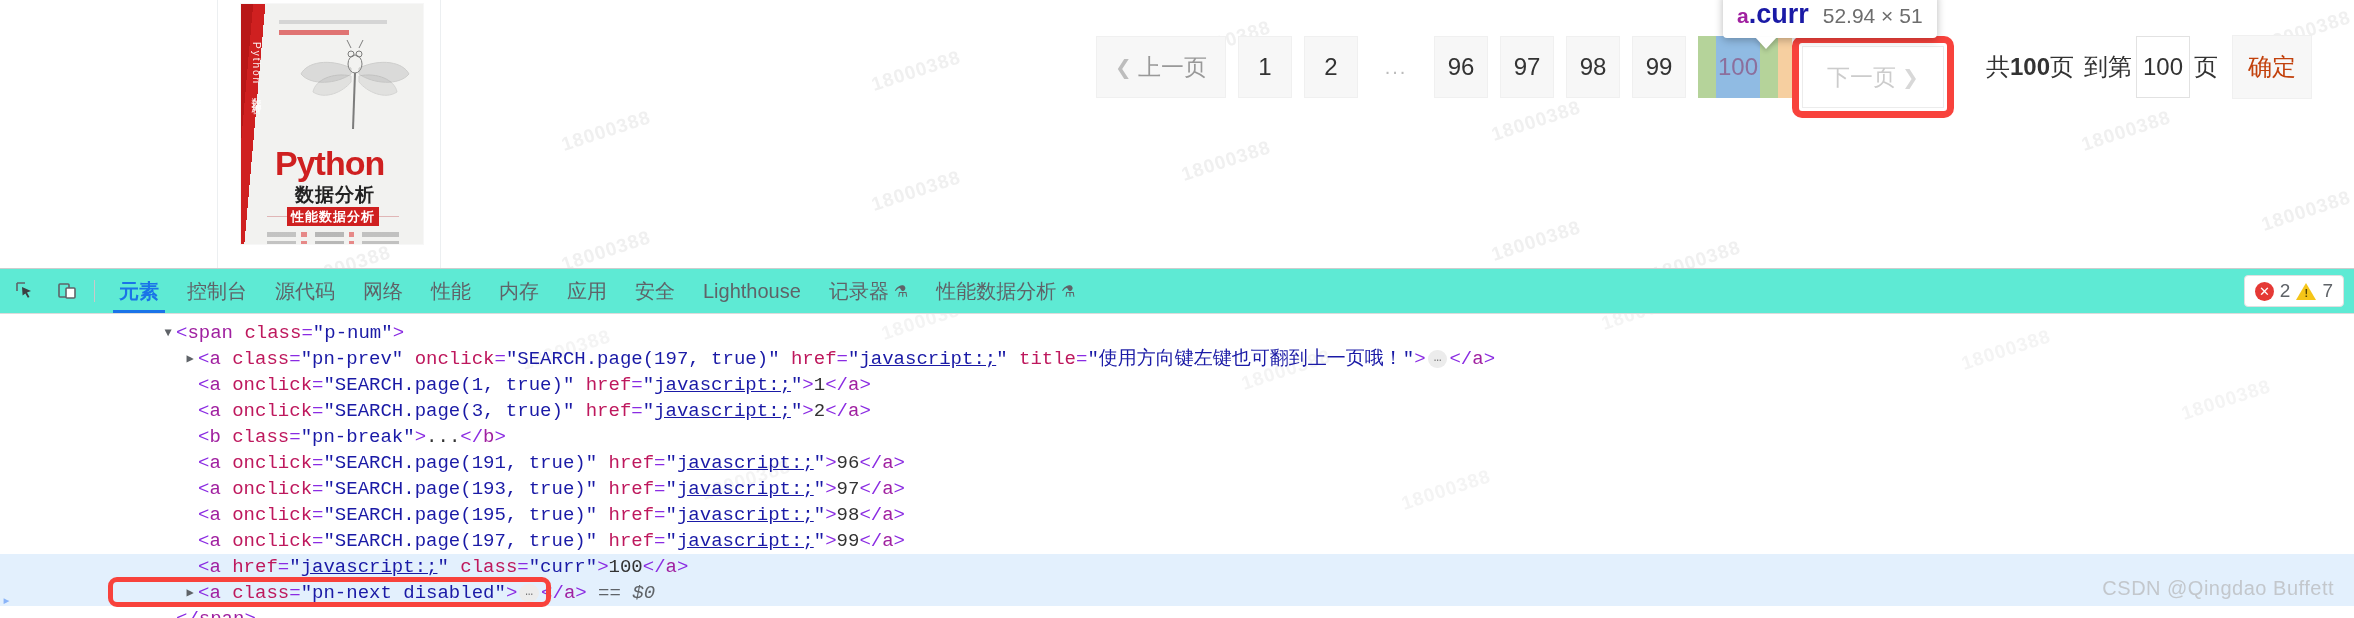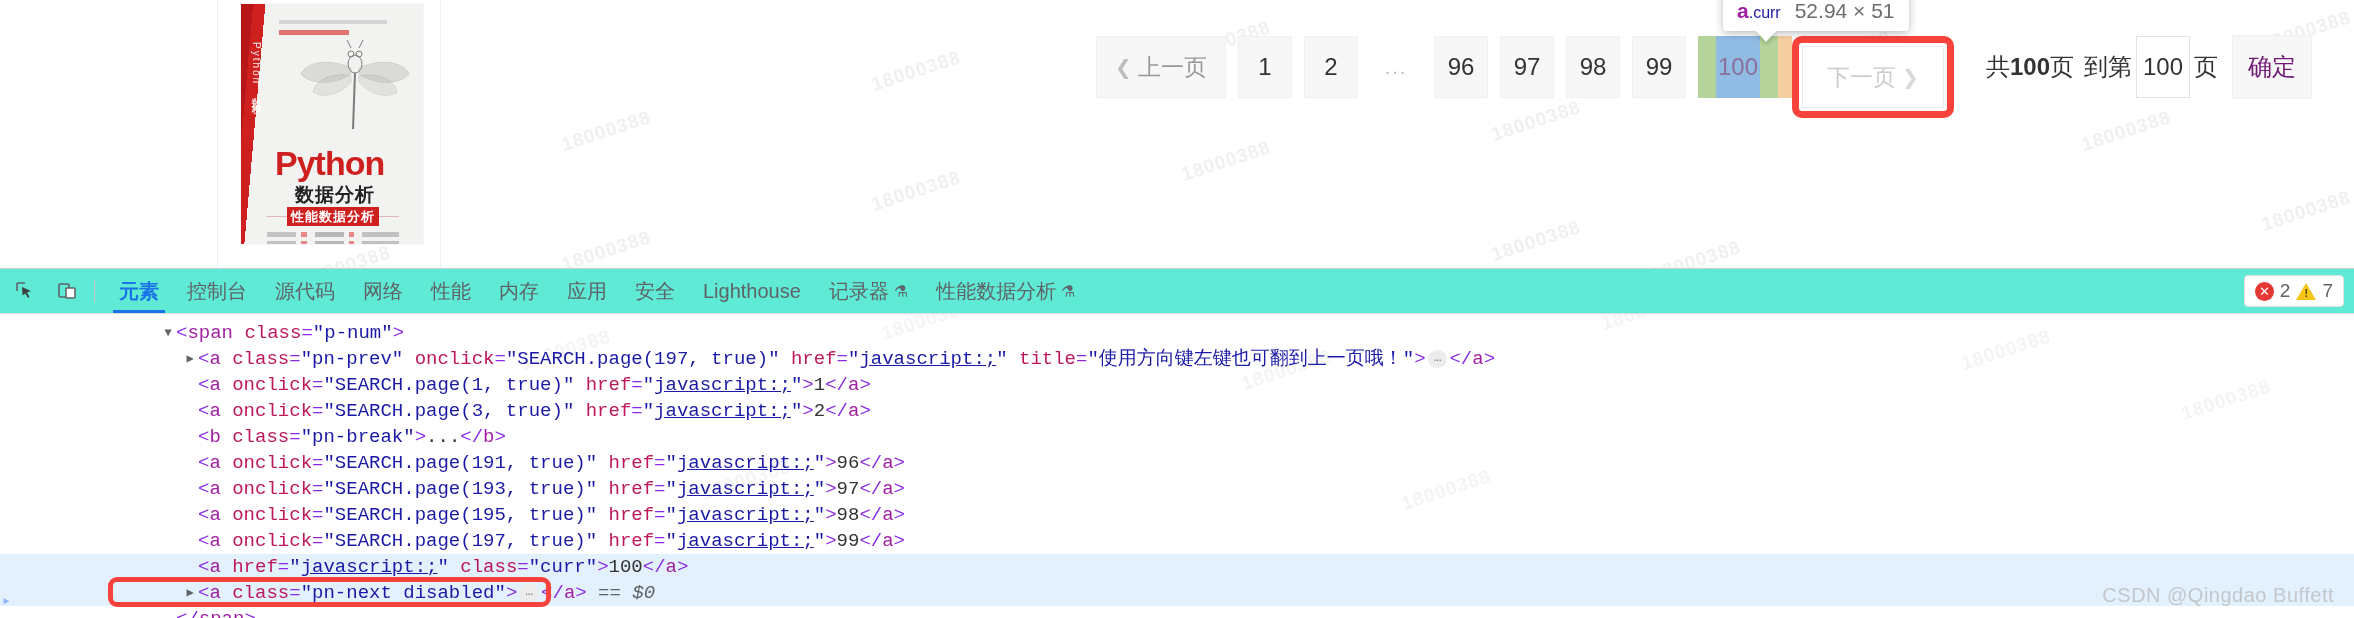--- a/index.html
+++ b/index.html
@@ -114,36 +114,36 @@
   }
   .pg-total b{font-weight:bold;}
   .pg-total .seg{margin-right:10px;}
   .jump-input{
     width:54px;height:62px;box-sizing:border-box;border:1px solid #e2e2e2;background:#fff;
     text-align:center;font-size:24px;color:#333;margin:0 4px;
     font-family:"Liberation Sans","DejaVu Sans",sans-serif;outline:none;
   }
   .pg-ok{
     width:78px;height:62px;background:#f7f7f7;border:1px solid #f0f0f0;
-    display:flex;align-items:center;justify-content:center;font-size:24px;color:#701a75;
+    display:flex;align-items:center;justify-content:center;font-size:24px;color:#c2410c;
     margin-left:14px;cursor:pointer;
   }
 
   
   .dt-tooltip{
     position:absolute;left:1723px;top:-8px;
     background:#fff;border-radius:4px;
     box-shadow:0 2px 8px rgba(0,0,0,.28);
     padding:7px 14px 8px 14px;
     display:flex;align-items:baseline;gap:14px;
     font-family:"Liberation Sans","DejaVu Sans",sans-serif;
     white-space:nowrap;z-index:40;
   }
   .dt-tooltip .sel-tag{font-size:21px;font-weight:bold;color:#a020a0;}
-  .dt-tooltip .sel-cls{font-size:16px;font-weight:normal;color:#1a1aa6;}
+  .dt-tooltip .sel-cls{font-size:27px;font-weight:bold;color:#1a1aa6;}
   .dt-tooltip .dims{font-size:21px;color:#6d6d6d;font-weight:400;}
   .dt-tooltip .tip-arrow{
     position:absolute;left:32px;bottom:-11px;width:0;height:0;
     border-left:11px solid transparent;border-right:11px solid transparent;
     border-top:12px solid #fff;filter:drop-shadow(0 3px 2px rgba(0,0,0,.16));
   }
 
   
   .devtools{
     position:absolute;left:0;top:268px;width:2354px;height:350px;
@@ -208,21 +208,21 @@
     display:inline-block;background:#ececec;border-radius:9px;color:#777;
     font-size:13px;line-height:14px;padding:1px 6px 3px 6px;vertical-align:middle;margin:0 2px;
   }
   .row-annot{
     position:absolute;left:108px;top:-3px;width:443px;height:30px;
     border:5px solid #f8423c;border-radius:9px;pointer-events:none;box-sizing:border-box;
   }
   .row-bullet{position:absolute;left:2px;top:9px;color:#8ab4f8;font-size:15px;}
 
   .csdn-mark{
-    position:absolute;right:20px;bottom:12px;color:#c3c7cc;font-size:20px;
+    position:absolute;right:20px;bottom:19px;color:#c3c7cc;font-size:20px;
     font-family:"Liberation Sans","DejaVu Sans",sans-serif;letter-spacing:.5px;
   }
 </style>
 </head>
 <body>
 
 <div class="screen">
 
   <div class="page-area">
 

